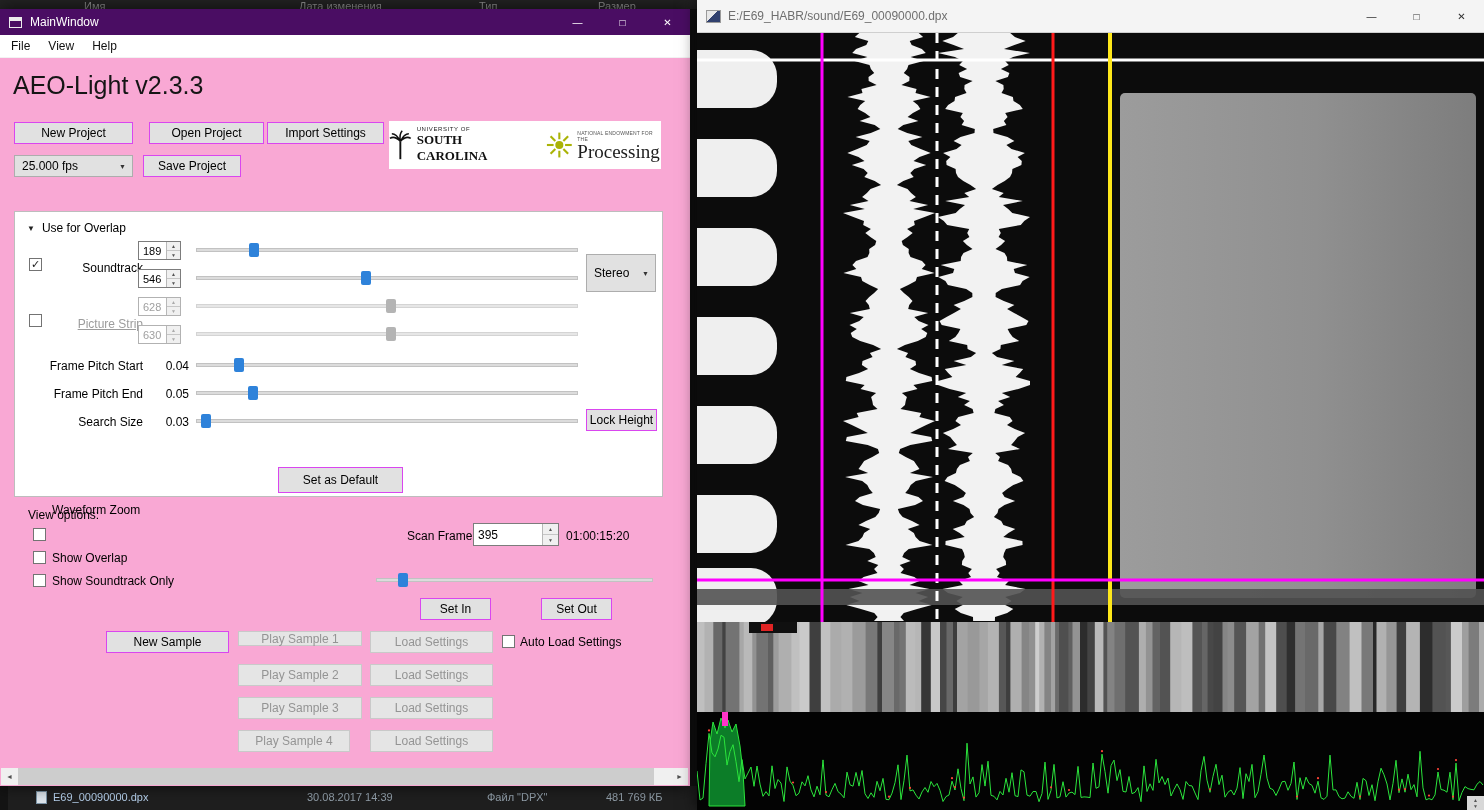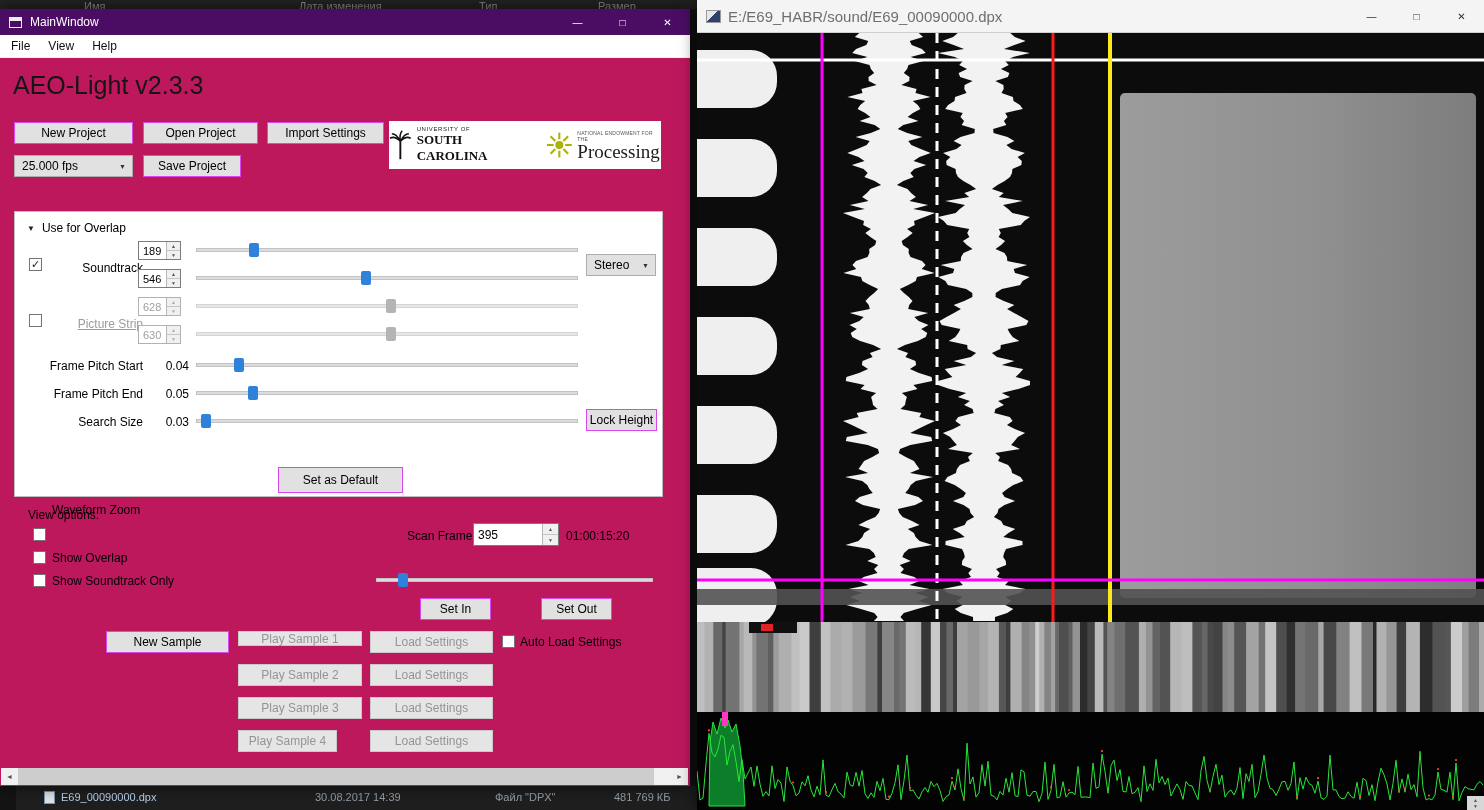--- a/index.html
+++ b/index.html
@@ -2,27 +2,27 @@
 <html><head>
 <meta charset="utf-8">
 <style>
   *{margin:0;padding:0;box-sizing:border-box;}
   html,body{width:1484px;height:810px;overflow:hidden;background:#141414;font-family:"Liberation Sans",sans-serif;}
   .screen{position:relative;width:1484px;height:810px;overflow:hidden;background:#141414;color:#000;}
 
   
   .explorer-top{position:absolute;left:0;top:0;width:697px;height:9px;background:#232323;overflow:hidden;z-index:1;}
   .explorer-top span{position:absolute;top:0;font-size:11px;color:#8d8d8d;white-space:nowrap;}
-  .explorer-bottom{position:absolute;left:16px;top:786px;width:777px;height:24px;background:#1f1f1f;overflow:hidden;z-index:1;}
+  .explorer-bottom{position:absolute;left:8px;top:786px;width:777px;height:24px;background:#1f1f1f;overflow:hidden;z-index:1;}
   .explorer-bottom .fico{position:absolute;left:28px;top:5px;width:11px;height:13px;background:#dfe7ee;border:1px solid #7c95a8;}
   .explorer-bottom span{position:absolute;top:5px;font-size:11px;color:#93a0ab;white-space:nowrap;}
   .explorer-bottom .fname{color:#b9d4f0;}
 
   
-  .mw{position:absolute;left:0;top:9px;width:690px;height:777px;background:#be185d;box-shadow:0 0 16px rgba(0,0,0,.7);z-index:2;}
+  .mw{position:absolute;left:0;top:9px;width:690px;height:777px;background:#f9a8d4;box-shadow:0 0 16px rgba(0,0,0,.7);z-index:2;}
   .mw-titlebar{position:absolute;left:0;top:0;width:100%;height:26px;background:#4a0d63;display:flex;align-items:center;}
   .mw-appicon{width:13px;height:11px;margin-left:9px;border:1px solid #ececec;border-top:4px solid #ececec;}
   .mw-title{color:#fff;font-size:12px;margin-left:8px;}
   .mw-controls{margin-left:auto;display:flex;height:100%;}
   .mw-ctl{width:45px;height:100%;display:flex;align-items:center;justify-content:center;color:#fff;font-size:10px;}
   .mw-menubar{position:absolute;left:0;top:26px;width:100%;height:23px;background:#fff;display:flex;align-items:center;padding-left:2px;border-bottom:1px solid #f2f2f2;}
   .menu-item{font-size:12px;color:#111;padding:4px 9px;}
   .app-title{position:absolute;left:13px;top:62px;font-size:25px;color:#151515;}
 
   .btn{position:absolute;background:#e1e1e1;border:1px solid #d946ef;font-size:12px;color:#000;display:flex;align-items:center;justify-content:center;white-space:nowrap;}
@@ -76,21 +76,21 @@
 
   .hscroll{position:absolute;left:1px;top:759px;width:687px;height:17px;background:#f0f0f0;display:flex;}
   .hs-arrow{width:17px;height:100%;display:flex;align-items:center;justify-content:center;font-size:7px;color:#505050;}
   .hs-track{flex:1;position:relative;background:#f0f0f0;}
   .hs-thumb{position:absolute;left:0;top:0;width:636px;height:100%;background:#cdcdcd;}
 
   
   .vw{position:absolute;left:697px;top:0;width:787px;height:810px;background:#000;z-index:2;box-shadow:0 0 16px rgba(0,0,0,.7);}
   .vw-titlebar{position:absolute;left:0;top:0;width:100%;height:33px;background:#f4f4f4;display:flex;align-items:center;border-bottom:1px solid #cfcfcf;}
   .vw-icon{width:15px;height:13px;margin-left:9px;border:1px solid #9a9a9a;background:linear-gradient(135deg,#e8e8e8 45%,#30406e 45%);}
-  .vw-title{font-size:15px;color:#6f6f6f;margin-left:7px;white-space:nowrap;}
+  .vw-title{font-size:12px;color:#6f6f6f;margin-left:7px;white-space:nowrap;}
   .vw-controls{margin-left:auto;display:flex;height:100%;}
   .vw-ctl{width:45px;height:100%;display:flex;align-items:center;justify-content:center;color:#2f2f2f;font-size:10px;}
   .film{position:absolute;left:0;top:33px;width:787px;height:589px;display:block;}
   .stripes{position:absolute;left:0;top:622px;width:787px;height:90px;display:block;}
   .wave{position:absolute;left:0;top:712px;width:787px;height:98px;display:block;}
   .vw-corner{position:absolute;right:0;bottom:0;width:17px;height:14px;background:#d8d8d8;display:flex;flex-direction:column;align-items:center;justify-content:center;z-index:5;}
   .vw-corner span{font-size:5px;color:#555;line-height:6px;}
 </style>
 </head>
 <body>
@@ -124,21 +124,21 @@
     </div>
     <div class="mw-menubar">
       <span class="menu-item">File</span>
       <span class="menu-item">View</span>
       <span class="menu-item">Help</span>
     </div>
 
     <div class="app-title">AEO-Light v2.3.3</div>
 
     <div class="btn" style="left:14px;top:113px;width:119px;height:22px">New Project</div>
-    <div class="btn" style="left:143px;top:113px;width:115px;height:22px">Open Project</div>
+    <div class="btn" style="left:149px;top:113px;width:115px;height:22px">Open Project</div>
     <div class="btn" style="left:267px;top:113px;width:117px;height:22px">Import Settings</div>
 
     <div class="logos">
       <div class="usc">
         <svg width="24" height="32" viewBox="0 0 24 32">
           <line x1="12" y1="31" x2="12" y2="12" stroke="#111" stroke-width="2"></line>
           <path d="M12 12 C8 8 4 7 1 9 M12 12 C9 6 6 4 3 4 M12 12 C11 6 12 3 14 1 M12 12 C15 6 18 4 21 4 M12 12 C16 8 20 7 23 9" stroke="#111" stroke-width="1.6" fill="none"></path>
         </svg>
         <div class="usc-text">
           <div class="l1">UNIVERSITY OF</div>
@@ -198,21 +198,21 @@
         <span class="sval">546</span>
         <span class="sarr">
             <i>▲</i>
             <i>▼</i>
           </span>
       </div>
       <div class="slider" style="left:181px;top:59px;width:382px">
         <div class="track"></div>
         <div class="handle" style="left:calc(44.5% - 5px)"></div>
       </div>
-      <div class="combo" style="left:571px;top:42px;width:70px;height:22px">
+      <div class="combo" style="left:571px;top:42px;width:70px;height:38px">
         <span class="cval">Stereo</span>
         <span class="carrow">▼</span>
       </div>
 
       <div class="cb" style="left:14px;top:102px"></div>
       <div class="lbl r dis" style="left:50px;top:105px;width:78px">Picture Strip</div>
       <div class="spin dis" style="left:123px;top:85px">
         <span class="sval">628</span>
         <span class="sarr">
             <i>▲</i>
@@ -289,21 +289,21 @@
     <div class="btn" style="left:106px;top:622px;width:123px;height:22px">New Sample</div>
     <div class="btn dis" style="left:238px;top:622px;width:124px;height:15px">Play Sample 1</div>
     <div class="btn dis" style="left:370px;top:622px;width:123px;height:22px">Load Settings</div>
     <div class="cb" style="left:502px;top:626px"></div>
     <div class="lbl" style="left:520px;top:626px">Auto Load Settings</div>
 
     <div class="btn dis" style="left:238px;top:655px;width:124px;height:22px">Play Sample 2</div>
     <div class="btn dis" style="left:370px;top:655px;width:123px;height:22px">Load Settings</div>
     <div class="btn dis" style="left:238px;top:688px;width:124px;height:22px">Play Sample 3</div>
     <div class="btn dis" style="left:370px;top:688px;width:123px;height:22px">Load Settings</div>
-    <div class="btn dis" style="left:238px;top:721px;width:99px;height:22px">Play Sample 4</div>
+    <div class="btn dis" style="left:238px;top:721px;width:112px;height:22px">Play Sample 4</div>
     <div class="btn dis" style="left:370px;top:721px;width:123px;height:22px">Load Settings</div>
 
     <div class="hscroll">
       <div class="hs-arrow">◄</div>
       <div class="hs-track">
         <div class="hs-thumb"></div>
       </div>
       <div class="hs-arrow">►</div>
     </div>
   </div>

